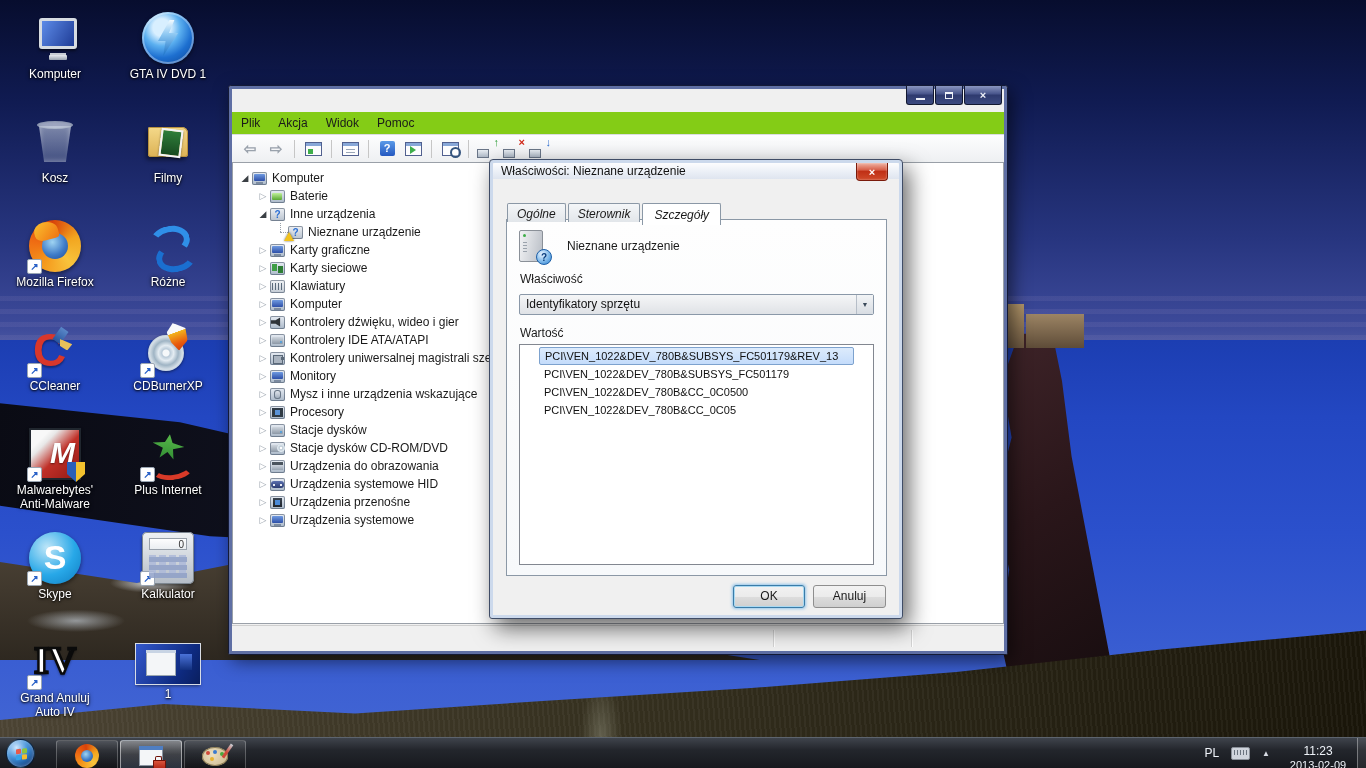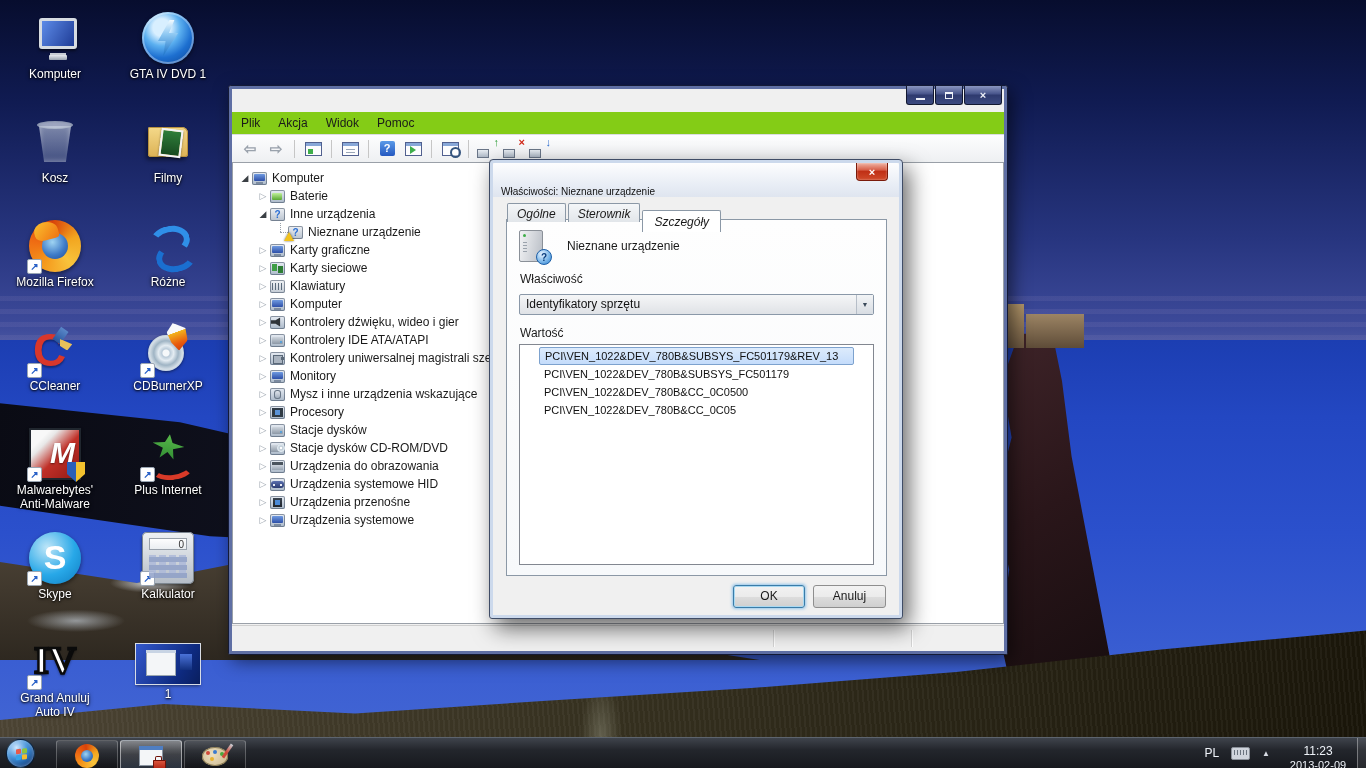--- a/index.html
+++ b/index.html
@@ -218,33 +218,33 @@
       background:linear-gradient(#5a6fae,#2c3c72);}
   .ti-hid::after{content:"";position:absolute;left:3px;top:6px;width:2px;height:2px;background:#e8ecf4;
       box-shadow:7px 0 0 #e8ecf4;}
   .ti-port::before{content:"";position:absolute;left:3px;top:2px;right:3px;bottom:2px;
       background:linear-gradient(#3a4450,#1e242c);}
   .ti-port::after{content:"";position:absolute;left:5px;top:4px;right:5px;bottom:4px;background:#4a8ad8;}
   
   .dialog{position:absolute;left:489px;top:159px;width:414px;height:460px;z-index:30;
       background:#f0f0f0;border:1px solid #3f4c66;border-radius:4px 4px 3px 3px;
       box-shadow:inset 0 0 0 3px #ccd9ec,6px 9px 22px rgba(0,0,0,.6);}
-  .dlg-title{position:absolute;left:3px;top:3px;right:3px;height:34px;border-radius:2px 2px 0 0;
-      background:linear-gradient(#fdfdfe,#e8edf5 65%,#dfe5ef);color:#111;font-size:10px;
-      display:flex;align-items:flex-end;padding-left:8px;}
+  .dlg-title{position:absolute;left:3px;top:3px;right:3px;height:16px;border-radius:2px 2px 0 0;
+      background:linear-gradient(#fdfdfe,#e8edf5 65%,#dfe5ef);color:#111;font-size:12px;
+      display:flex;align-items:center;padding-left:8px;}
   .dlg-close{position:absolute;right:14px;top:3px;width:32px;height:18px;border:1px solid #7a1a0a;
       border-top:none;border-radius:0 0 4px 4px;color:#fff;font-weight:bold;font-size:11px;
       display:flex;align-items:center;justify-content:center;
       background:linear-gradient(#f0b4a4,#d8604a 40%,#c03016 50%,#d04a2a);
       box-shadow:inset 0 0 2px rgba(255,255,255,.6);}
   .tabs{position:absolute;left:17px;top:40px;display:flex;align-items:flex-end;z-index:2;font-style:italic;}
   .tab{font-size:12px;color:#1a1a1a;background:linear-gradient(#f4f6f8,#e2e6ea);
       border:1px solid #8b98a6;border-bottom:none;border-radius:2px 2px 0 0;
       padding:3px 9px 3px;margin-right:2px;height:19px;}
-  .tab.active{background:#fff;height:22px;padding:4px 11px 3px;position:relative;top:10px;}
+  .tab.active{background:#fff;height:22px;padding:4px 11px 3px;position:relative;top:3px;}
   .tabpanel{position:absolute;left:16px;right:15px;top:59px;height:357px;
       background:linear-gradient(#fefefe,#f7f9fb);border:1px solid #8b98a6;}
   .dev-head{position:absolute;left:12px;top:10px;display:flex;align-items:center;}
   .dev-art{position:relative;width:24px;height:32px;margin-right:24px;
       background:linear-gradient(100deg,#f2f3f5,#b9bec6);border:1px solid #8a9098;border-radius:2px;}
   .dev-art::before{content:"";position:absolute;left:3px;top:3px;width:3px;height:3px;background:#3fae4a;
       border-radius:50%;}
   .dev-art::after{content:"";position:absolute;left:3px;top:9px;width:4px;height:12px;
       background:repeating-linear-gradient(0deg,#9aa2ac 0 1px,transparent 1px 3px);}
   .qbadge{position:absolute;right:-10px;bottom:-4px;width:16px;height:16px;border-radius:50%;

